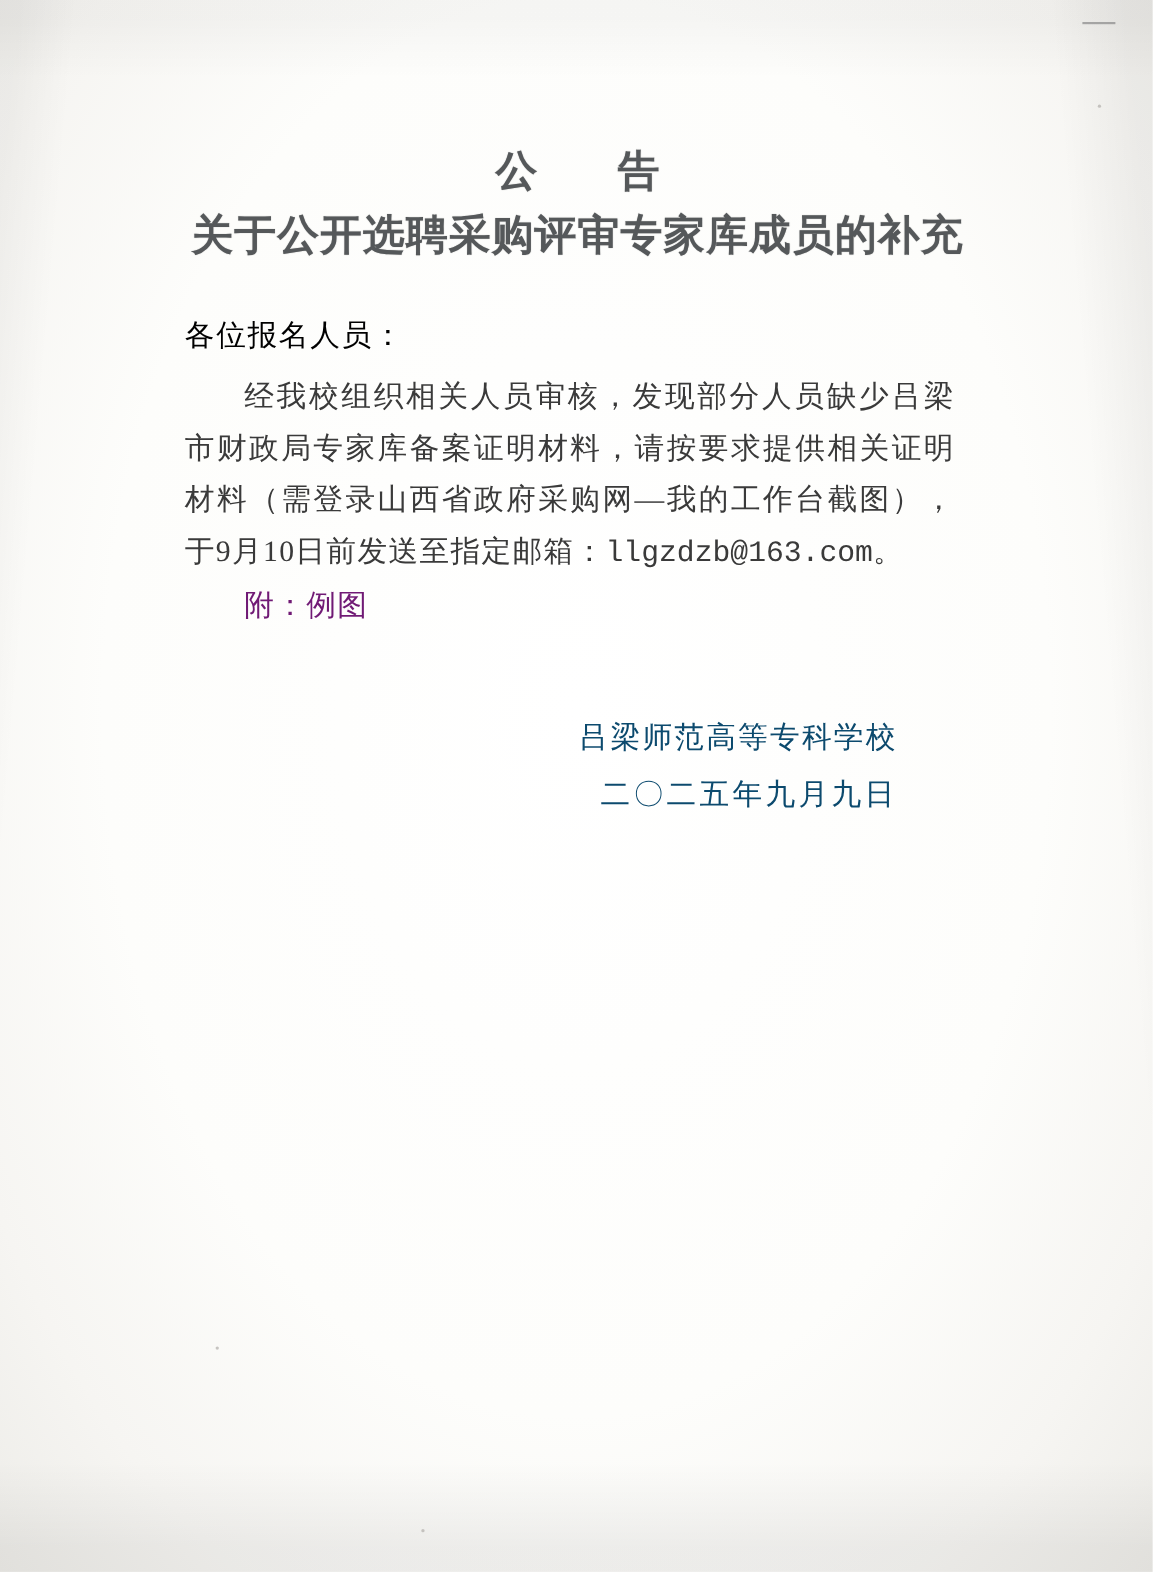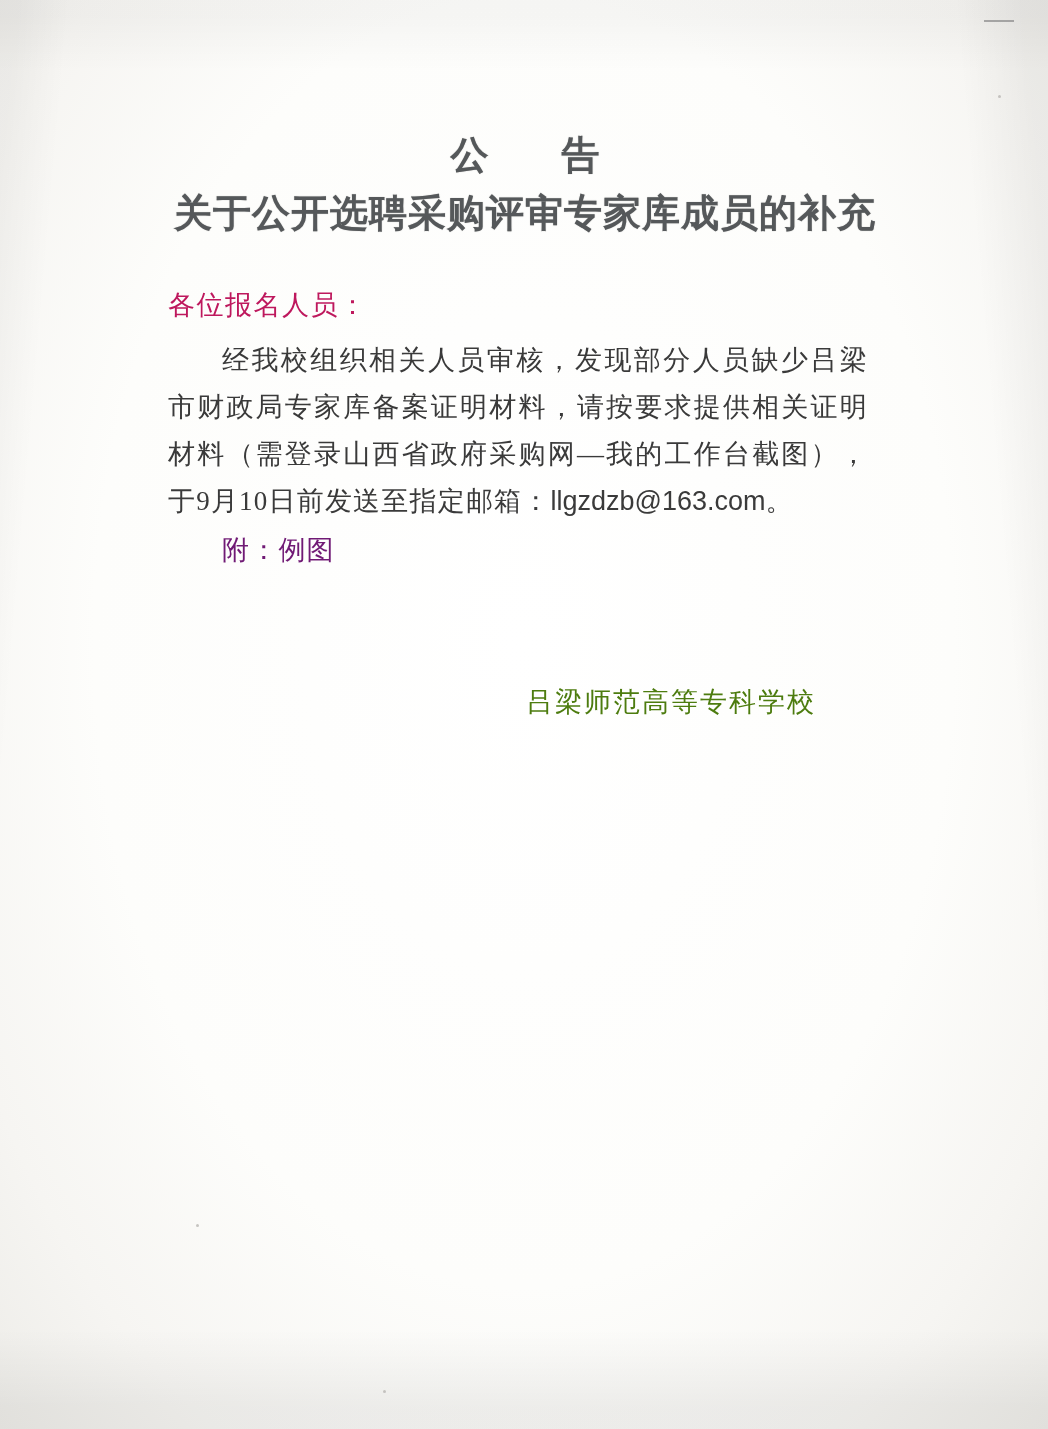--- a/index.html
+++ b/index.html
@@ -87,63 +87,63 @@
   }
 
   
   .salutation {
     position: absolute;
     left: 168px;
     top: 285px;
     font-size: 27px;
     line-height: 40px;
     letter-spacing: 1.5px;
-    color: #be185d;
+    color: #000000;
   }
   .body-text {
     position: absolute;
     left: 168px;
     top: 337px;
     width: 700px;
     font-size: 27px;
     line-height: 47px;
     letter-spacing: 1.2px;
     color: #3a3a3a;
     text-align: justify;
   }
   .body-text p {
     margin: 0;
     text-indent: 2em;
   }
   .email {
-    font-family: Liberation Sans, sans-serif;
+    font-family: Liberation Mono, monospace;
     letter-spacing: 0;
   }
   .attach {
     position: absolute;
     left: 168px;
     top: 528px;
     font-size: 27px;
     line-height: 44px;
     letter-spacing: 1.2px;
     color: #701a75;
     text-indent: 2em;
     width: 400px;
   }
 
   
   .signature {
     position: absolute;
     right: 232px;
-    top: 676px;
+    top: 644px;
     text-align: right;
     font-size: 27px;
     line-height: 52px;
     letter-spacing: 2px;
-    color: #4d7c0f;
+    color: #0c4a6e;
   }
   .sig-date {
     letter-spacing: 3px;
     padding-left: 16px;
   }
 </style>
 </head>
 <body>
 
 <div class="page"></div>
@@ -162,15 +162,16 @@
   <div class="salutation">各位报名人员：</div>
 
   <div class="body-text">
     <p><span>经我校组织相关人员审核，发现部分人员缺少吕梁市财政局专家库备案证明材料，请按要求提供相关证明材料（需登录山西省政府采购网—我的工作台截图），于9月10日前发送至指定邮箱：</span><span class="email">llgzdzb@163.com</span><span>。</span></p>
   </div>
 
   <div class="attach">附：例图</div>
 
   <div class="signature">
     <div>吕梁师范高等专科学校</div>
+    <div class="sig-date">二〇二五年九月九日</div>
   </div>
 
 </div>
 
 </body></html>

